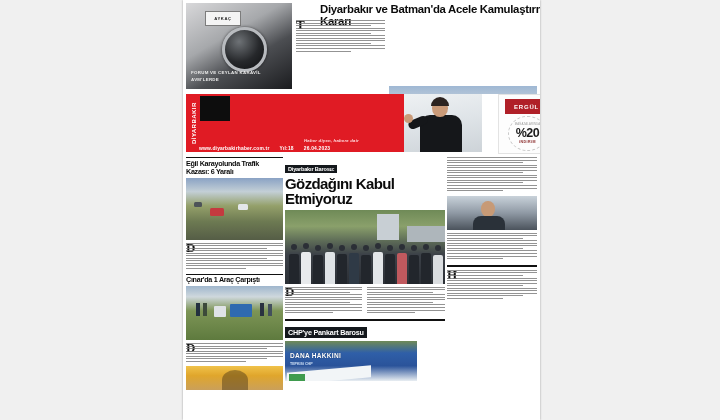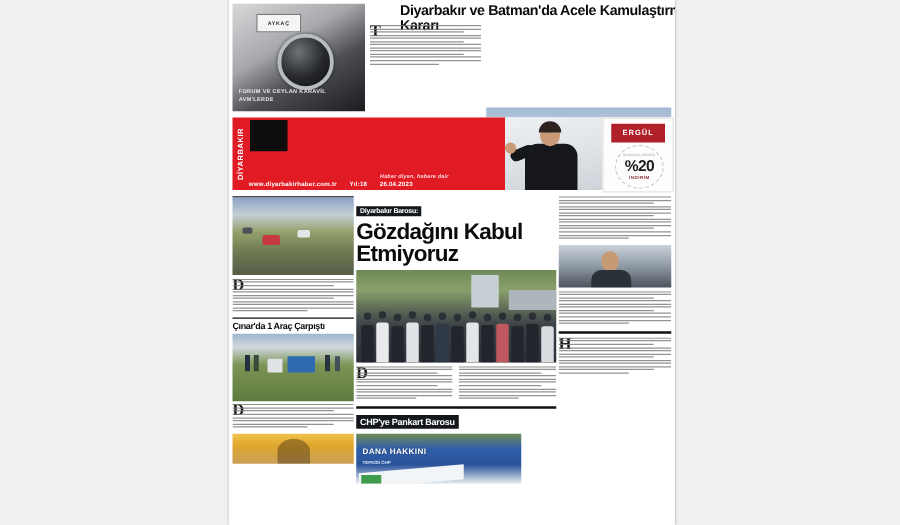--- a/index.html
+++ b/index.html
@@ -100,21 +100,21 @@
   }
   .mh-person{
     position:absolute;left:218px;top:0;width:78px;height:58px;
     background:linear-gradient(170deg,#eef1f3 0%,#dfe4e8 48%,#cdd3d8 100%);overflow:hidden;
   }
   .mh-person .head{position:absolute;left:28px;top:5px;width:16px;height:18px;border-radius:48%;background:#c99a78;}
   .mh-person .hair{position:absolute;left:27px;top:3px;width:18px;height:9px;border-radius:9px 9px 0 0;background:#2c2320;}
   .mh-person .body{position:absolute;left:16px;top:21px;width:42px;height:37px;border-radius:10px 10px 0 0;background:#15171a;}
   .mh-person .arm{position:absolute;left:4px;top:24px;width:20px;height:9px;border-radius:5px;background:#15171a;transform:rotate(-22deg);}
   .mh-person .hand{position:absolute;left:0px;top:20px;width:9px;height:9px;border-radius:50%;background:#c99a78;}
-  .mh-ad{position:absolute;left:296px;top:0;width:55px;height:58px;background:#fdfdfd;border:1px solid #e3e3e3;}
+  .mh-ad{position:absolute;left:312px;top:0;width:55px;height:58px;background:#fdfdfd;border:1px solid #e3e3e3;}
   .mh-ad .brand{
     position:absolute;left:6px;top:4px;right:6px;height:15px;background:#b02028;
     color:#fff;font-size:6px;font-weight:bold;letter-spacing:.8px;
     display:flex;align-items:center;justify-content:center;
   }
   .mh-ad .circ{
     position:absolute;left:9px;top:21px;width:37px;height:33px;border-radius:50%;
     border:1px dashed #c9c9c9;display:flex;flex-direction:column;
     align-items:center;justify-content:center;
   }
@@ -128,21 +128,21 @@
   .colR{left:264px;top:157px;width:90px;}
 
   .sec{position:absolute;box-sizing:border-box;}
   .rule{height:1.4px;background:#111;}
 
   .hlL{font-size:7.2px;line-height:1.12;}
   .photoL{width:97px;height:62px;}
   .copyL{width:97px;}
 
   .kick-c{font-size:5.6px;}
-  .hlC{font-size:18px;line-height:1.02;letter-spacing:-.6px;}
+  .hlC{font-size:15px;line-height:1.02;letter-spacing:-.6px;}
 
   
   .road{background:linear-gradient(180deg,#8aa2c4 0%,#c3cfd6 22%,#94a06a 45%,#6d7a52 70%,#555d46 100%);}
   .field{background:linear-gradient(180deg,#9fb6cd 0%,#cfd8dd 20%,#7d9556 46%,#5e7a3e 100%);}
   .crowd{background:linear-gradient(180deg,#6f8a57 0%,#8aa06b 22%,#5d6b57 42%,#3c4148 60%,#2b2f35 100%);}
   .banner{background:linear-gradient(180deg,#6f8a57 0%,#2f5fa8 30%,#2a539a 62%,#e9eef2 100%);}
   .yellow{background:linear-gradient(180deg,#f0c24a 0%,#e0a62c 40%,#caa05a 100%);}
   .portrait{background:linear-gradient(180deg,#c9d2da 0%,#8f99a4 50%,#4b535c 100%);}
 
   .crowd .pp{position:absolute;bottom:0;background:#22262c;border-radius:2px 2px 0 0;}
@@ -249,20 +249,21 @@
           <div class="tiny">MAĞAZALARINDA</div>
           <div class="pct">%20</div>
           <div class="sub">İNDİRİM</div>
         </div>
       </div>
     </div>
 
     <div class="sec colL">
 
       <div class="rule"></div>
+      <div class="hl hlL" style="padding:1.5px 0 2px;">Eğil Karayolunda Trafik Kazası: 6 Yaralı</div>
 
       <div class="photo photoL road">
         <div class="car" style="left:24px;top:30px;width:14px;height:8px;background:#c43a3f;"></div>
         <div class="car" style="left:52px;top:26px;width:10px;height:6px;background:#e4e7ea;"></div>
         <div class="car" style="left:8px;top:24px;width:8px;height:5px;background:#4d5358;"></div>
       </div>
 
       <div class="copy copyL" style="margin-top:2.5px;">
         <span class="dropcap">D</span>
         <div class="ln l"></div>

